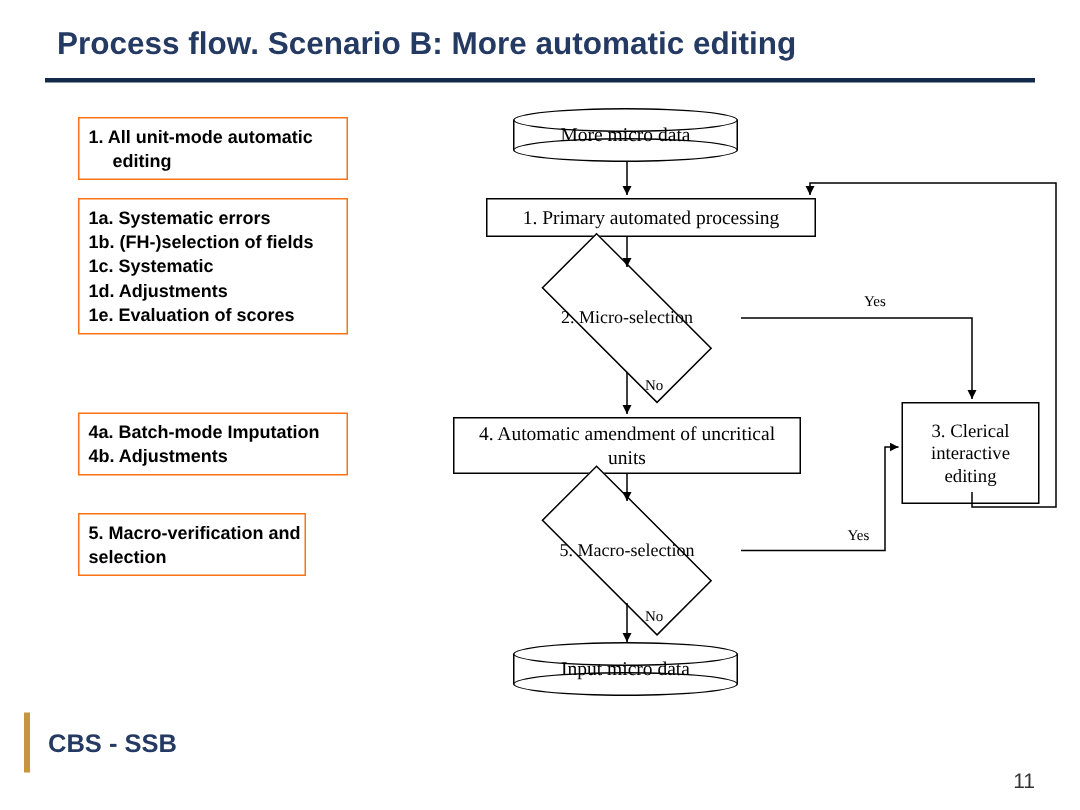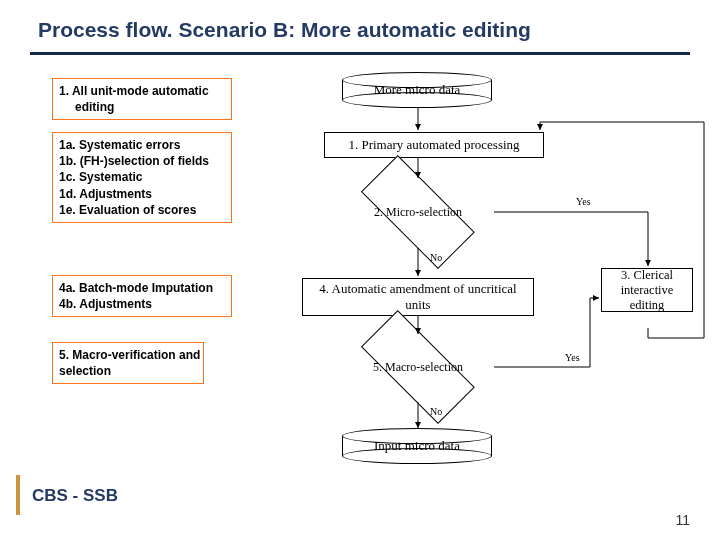--- a/index.html
+++ b/index.html
@@ -65,21 +65,21 @@
 
   <div class="box" style="left:308px; top:132px; width:220px; height:26px;margin-left:16px;">
     <span>1. Primary automated processing</span>
   </div>
 
   <div class="diamond" style="left:340px; top:175px; width:156px; height:74px;">
     <div class="shape"></div>
     <div class="txt">2. Micro-selection</div>
   </div>
 
-  <div class="box" style="left:601px; top:268px; width:92px; height:44px; font-size:12.5px;">
+  <div class="box" style="left:601px; top:268px; width:92px; height:68px; font-size:12.5px;">
     <span>3. Clerical interactive editing</span>
   </div>
 
   <div class="box" style="left:302px; top:278px; width:232px; height:38px;">
     <span>4. Automatic amendment of uncritical units</span>
   </div>
 
   <div class="diamond" style="left:340px; top:330px; width:156px; height:74px;">
     <div class="shape"></div>
     <div class="txt">5. Macro-selection</div>

